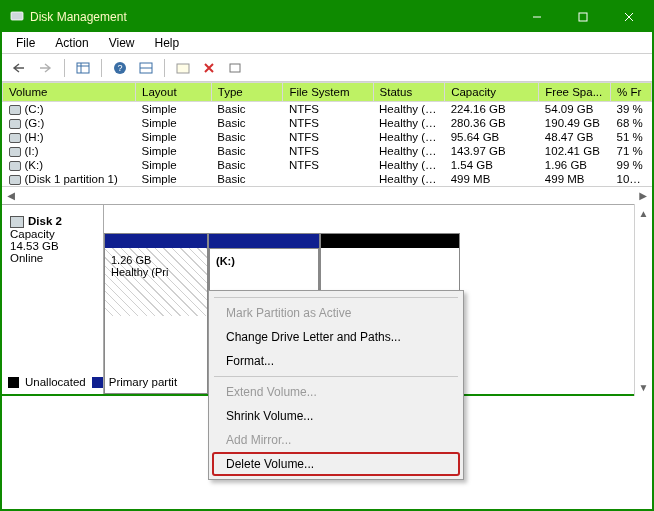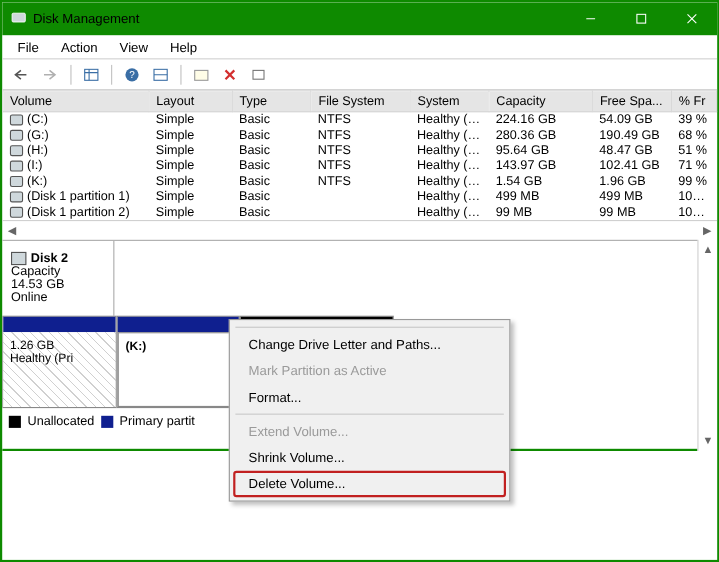--- a/index.html
+++ b/index.html
@@ -1,52 +1,52 @@
 <!DOCTYPE html>
 <html><head>
 <meta charset="utf-8">
 <style>
 * { box-sizing: border-box; margin: 0; padding: 0; font-family: "Segoe UI", Tahoma, sans-serif; }
 body { background: #fff; width: 654px; height: 511px; overflow: hidden; border: 2px solid #0e8a00; }
-.titlebar { background: #0e8a00; color: #000000; height: 30px; display: flex; align-items: center; padding: 0 0 0 8px; font-size: 12px; }
+.titlebar { background: #0e8a00; color: #fef9c3; height: 30px; display: flex; align-items: center; padding: 0 0 0 8px; font-size: 12px; }
 .titlebar .title { flex: 1; display: flex; align-items: center; gap: 6px; }
 .titlebar .winbtns { display: flex; height: 100%; }
 .titlebar .winbtn { width: 46px; display: flex; align-items: center; justify-content: center; cursor: pointer; }
 .titlebar .winbtn svg { stroke: #fff; stroke-width: 1; }
 .menubar { height: 22px; display: flex; align-items: center; padding: 0 4px; font-size: 12px; border-bottom: 1px solid #d0d0d0; }
 .menubar .menuitem { padding: 2px 10px; cursor: pointer; }
 .toolbar { height: 28px; display: flex; align-items: center; padding: 0 6px; gap: 2px; border-bottom: 1px solid #d0d0d0; }
 .tbtn { width: 24px; height: 22px; display: flex; align-items: center; justify-content: center; cursor: pointer; }
 .tsep { width: 1px; height: 18px; background: #c0c0c0; margin: 0 4px; }
 .table-wrap { position: relative; }
 table { border-collapse: collapse; width: 100%; font-size: 11.5px; table-layout: fixed; }
-th { text-align: left; font-weight: normal; padding: 3px 6px; border: 1px solid #d8d8d8; background: #e5e5e5; position: relative; margin-left: 16px; }
+th { text-align: left; font-weight: normal; padding: 3px 6px; border: 1px solid #d8d8d8; background: #bef264; position: relative; margin-left: 16px; }
 td { padding: 1px 6px; white-space: nowrap; overflow: hidden; text-overflow: ellipsis; }
 .col-vol { width: 130px; }
 .col-lay { width: 74px; }
 .col-typ { width: 70px; }
 .col-fs  { width: 88px; }
 .col-st  { width: 70px; }
 .col-cap { width: 92px; }
 .col-fr  { width: 70px; }
 .col-pf  { width: 40px; }
 .vicon { display: inline-block; width: 12px; height: 10px; margin-right: 4px; position: relative; vertical-align: middle; }
 .vicon::before { content: ""; position: absolute; inset: 0; border: 1px solid #555; border-radius: 2px; background: #cfd8dc; }
 .hscroll { height: 18px; border-top: 1px solid #d0d0d0; display: flex; align-items: center; justify-content: space-between; padding: 0 2px; }
 .sarrow { width: 14px; height: 14px; display: flex; align-items: center; justify-content: center; cursor: pointer; color: #666; font-size: 10px; }
-.diskpanel { display: flex; border-top: 1px solid #aaa; height: 190px; position: relative; flex-direction: column; }
+.diskpanel { display: flex; border-top: 1px solid #aaa; height: 190px; position: relative; }
 .disklabel { width: 102px; padding: 10px 8px; font-size: 11.5px; border-right: 1px solid #aaa; }
 .disklabel .dlicon { display:inline-block; width:14px; height:12px; border:1px solid #555; background:#cfd8dc; margin-right:4px; vertical-align:middle; }
 .disklabel b { font-weight: bold; }
-.partitions { display: flex; gap: 0; padding: 0; position: relative; }
+.partitions { display: flex; gap: 0; padding: 0; position: relative; margin-top: 28px; }
 .part { border: 1px solid #888; margin: 0; position: relative; }
 .part-head { height: 14px; }
 .part-body { padding: 6px; font-size: 11px; height: 68px; }
 .hatch { background: repeating-linear-gradient(45deg, #fff, #fff 5px, #d0d0d0 5px, #d0d0d0 6px); }
-.legend { position: absolute; bottom: 19px; left: 6px; font-size: 11.5px; display: flex; align-items: center; gap: 6px; }
+.legend { position: absolute; bottom: 6px; left: 6px; font-size: 11.5px; display: flex; align-items: center; gap: 6px; }
 .lsq { width: 11px; height: 11px; display: inline-block; }
 .ctxmenu { position: absolute; left: 208px; top: 290px; width: 256px; background: #f0f0f0; border: 1px solid #999; box-shadow: 3px 3px 4px rgba(0,0,0,0.25); padding: 3px; z-index: 50; font-size: 12px; }
 .ctxmenu .ci { padding: 5px 14px; white-space: nowrap; cursor: pointer; }
 .ctxmenu .ci.disabled { color: #9a9a9a; cursor: default; }
 .ctxmenu .csep { height: 1px; background: #c8c8c8; margin: 3px 2px; }
 .ctxmenu .highlight { border: 2px solid #c12020; border-radius: 3px; padding: 3px 12px; }
 .vscroll { width: 18px; border-left: 1px solid #d0d0d0; display: flex; flex-direction: column; justify-content: space-between; align-items: center; padding: 2px 0; }
 .diskouter { display:flex; }
 .diskpanel-wrap { flex:1; border-bottom:2px solid #0e8a00; }
 </style>
@@ -150,21 +150,21 @@
         <col class="col-cap">
         <col class="col-fr">
         <col class="col-pf">
       </colgroup>
 <thead>
         <tr>
   <th>Volume</th>
   <th>Layout</th>
   <th>Type</th>
   <th>File System</th>
-  <th>System</th>
+  <th>Status</th>
   <th>Capacity</th>
   <th>Free Spa...</th>
   <th>% Fr</th>
 </tr>
       </thead>
 <tbody id="volume-rows">
         <tr>
           <td><span class="vicon"></span>(C:)</td>
           <td>Simple</td>
           <td>Basic</td>
@@ -215,30 +215,20 @@
           <td>99 %</td>
         </tr>
         <tr>
           <td><span class="vicon"></span>(Disk 1 partition 1)</td>
           <td>Simple</td>
           <td>Basic</td>
           <td></td>
           <td>Healthy (R...</td>
           <td>499 MB</td>
           <td>499 MB</td>
-          <td>100 %</td>
-        </tr>
-        <tr>
-          <td><span class="vicon"></span>(Disk 1 partition 2)</td>
-          <td>Simple</td>
-          <td>Basic</td>
-          <td></td>
-          <td>Healthy (E...</td>
-          <td>99 MB</td>
-          <td>99 MB</td>
           <td>100 %</td>
         </tr>
       </tbody>
 </table>
 <div class="hscroll">
   <div class="sarrow">◀</div>
   <div class="sarrow">▶</div>
 </div>
 </div>
 
@@ -274,20 +264,21 @@
 </div>
 </div>
 <div class="vscroll">
   <div class="sarrow">▲</div>
   <div class="sarrow">▼</div>
 </div>
 </div>
 
 <div class="ctxmenu">
   <div class="csep"></div>
+  <div class="ci disabled">Mark Partition as Active</div>
   <div class="ci">Change Drive Letter and Paths...</div>
-  <div class="ci disabled">Mark Partition as Active</div>
   <div class="ci">Format...</div>
   <div class="csep"></div>
   <div class="ci disabled">Extend Volume...</div>
   <div class="ci">Shrink Volume...</div>
+  <div class="ci disabled">Add Mirror...</div>
   <div class="ci highlight">Delete Volume...</div>
 </div>
 
 </body></html>

